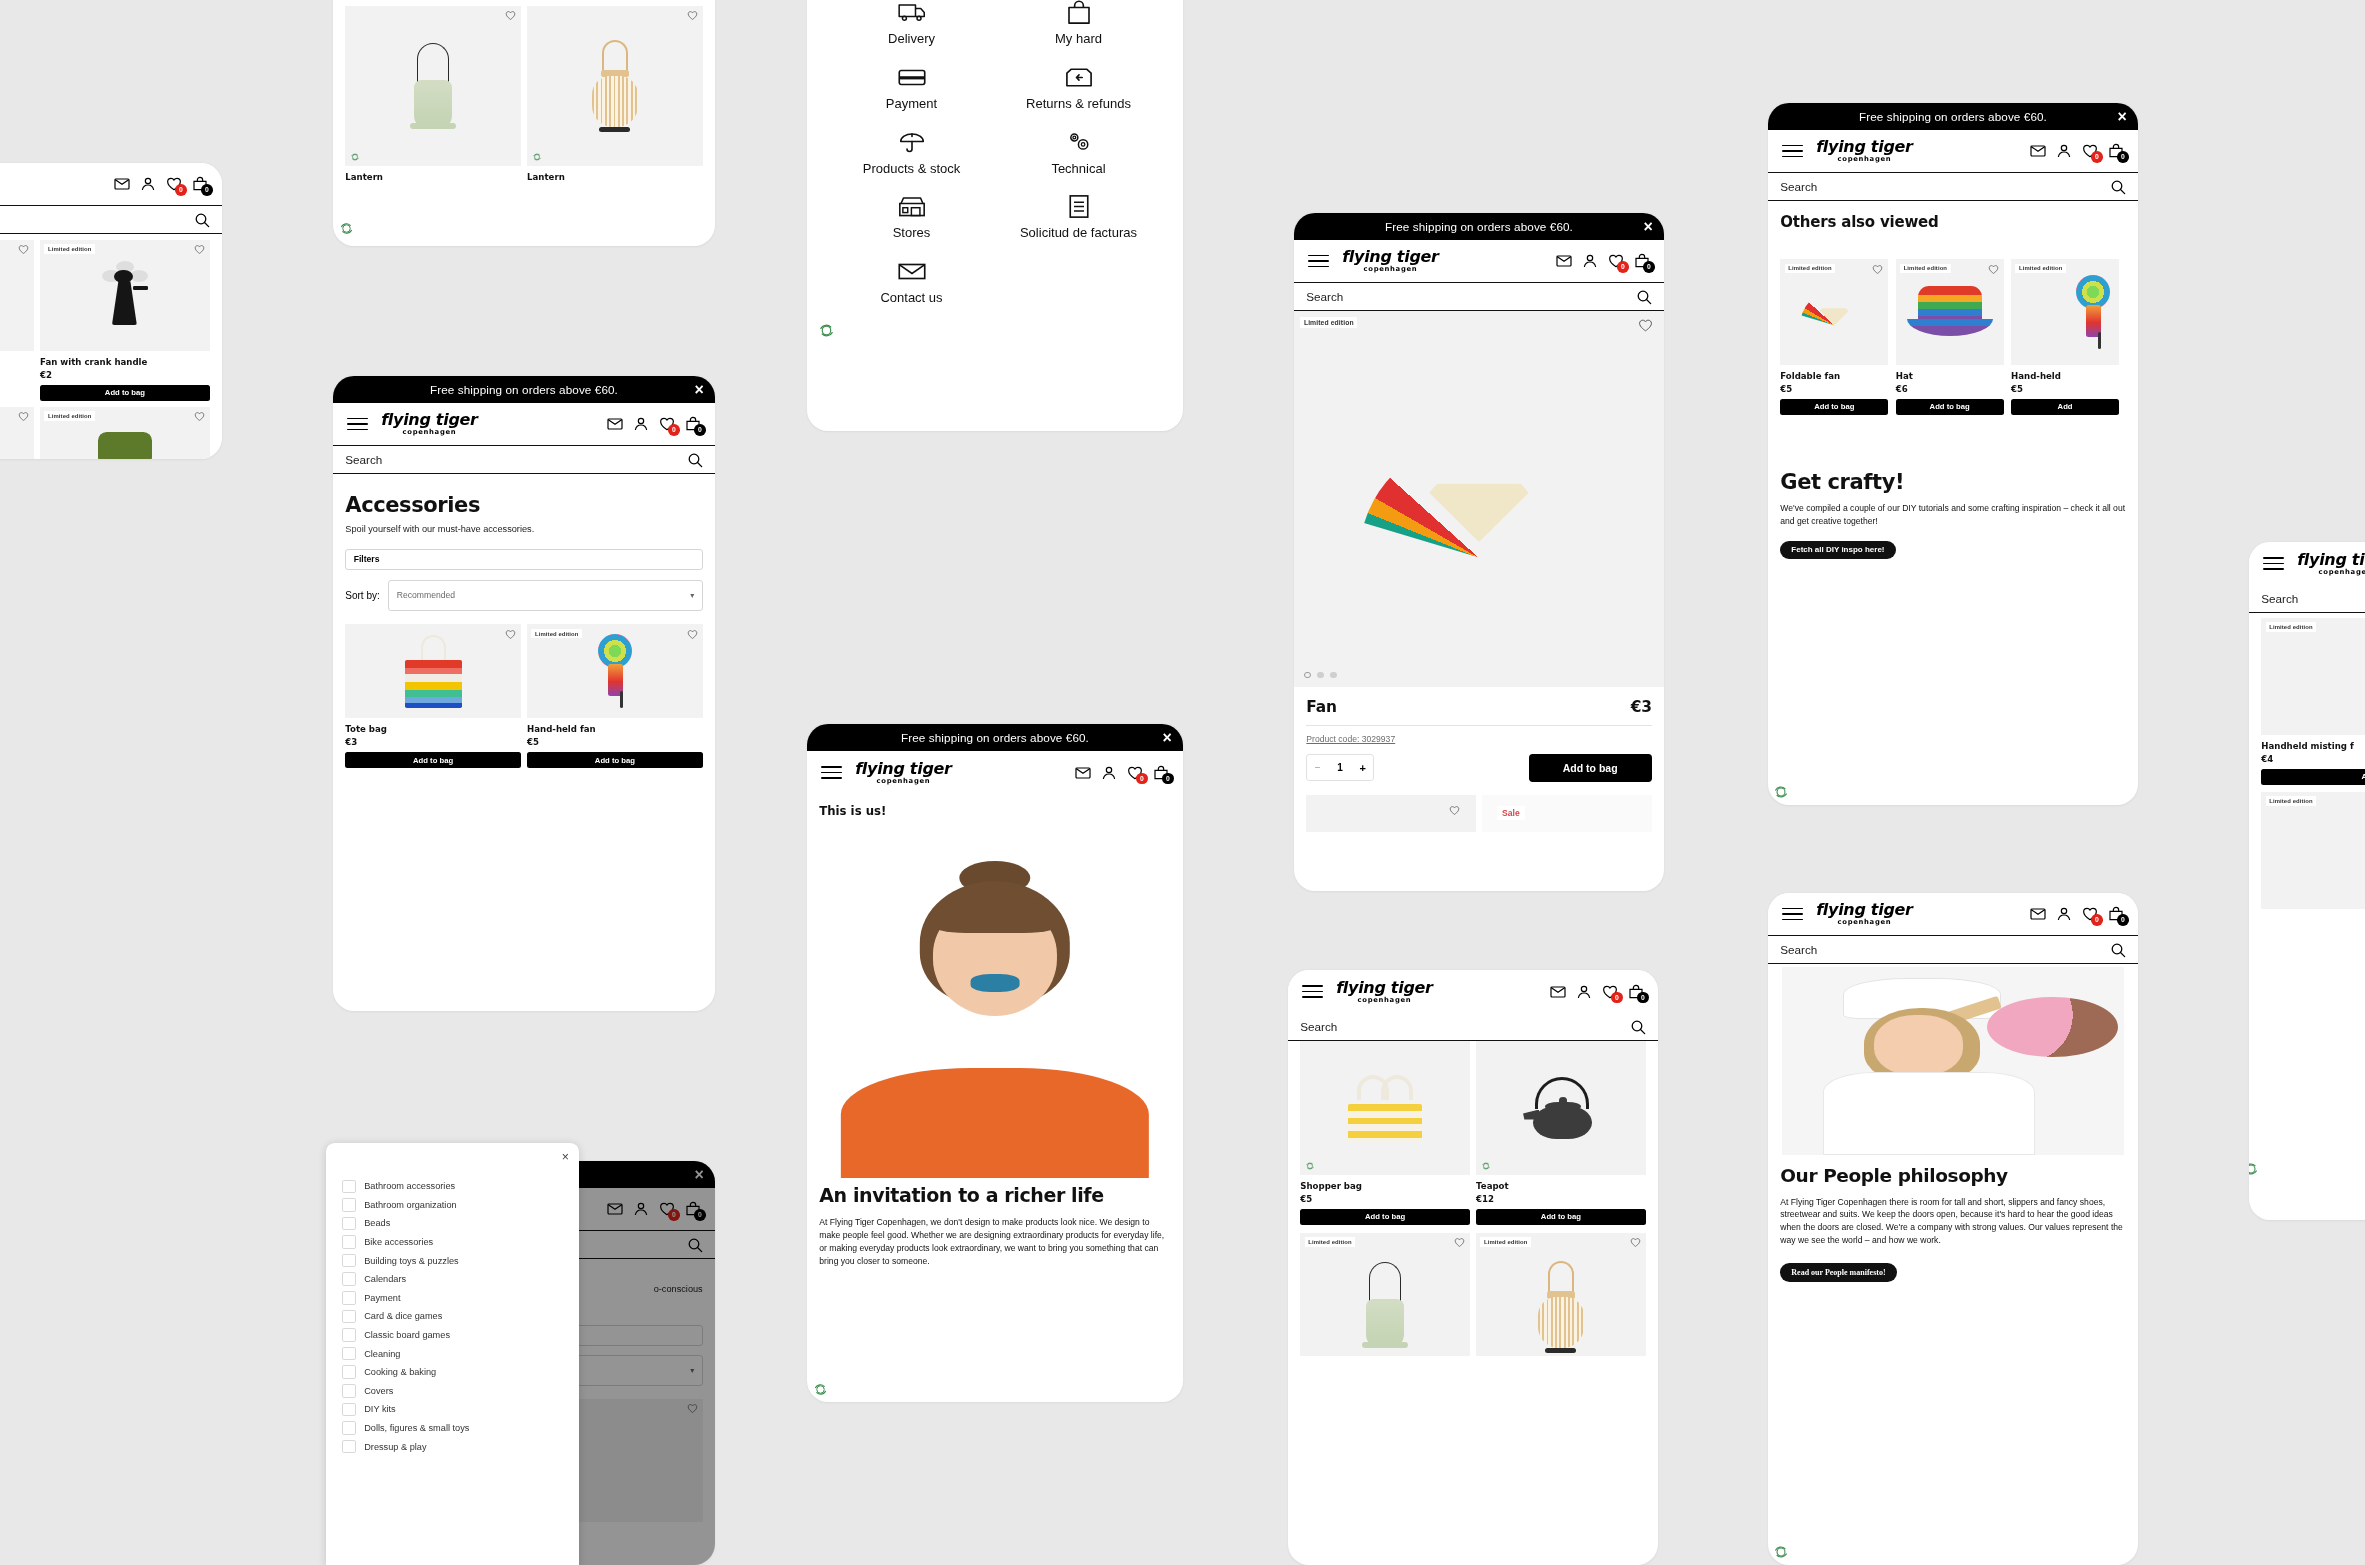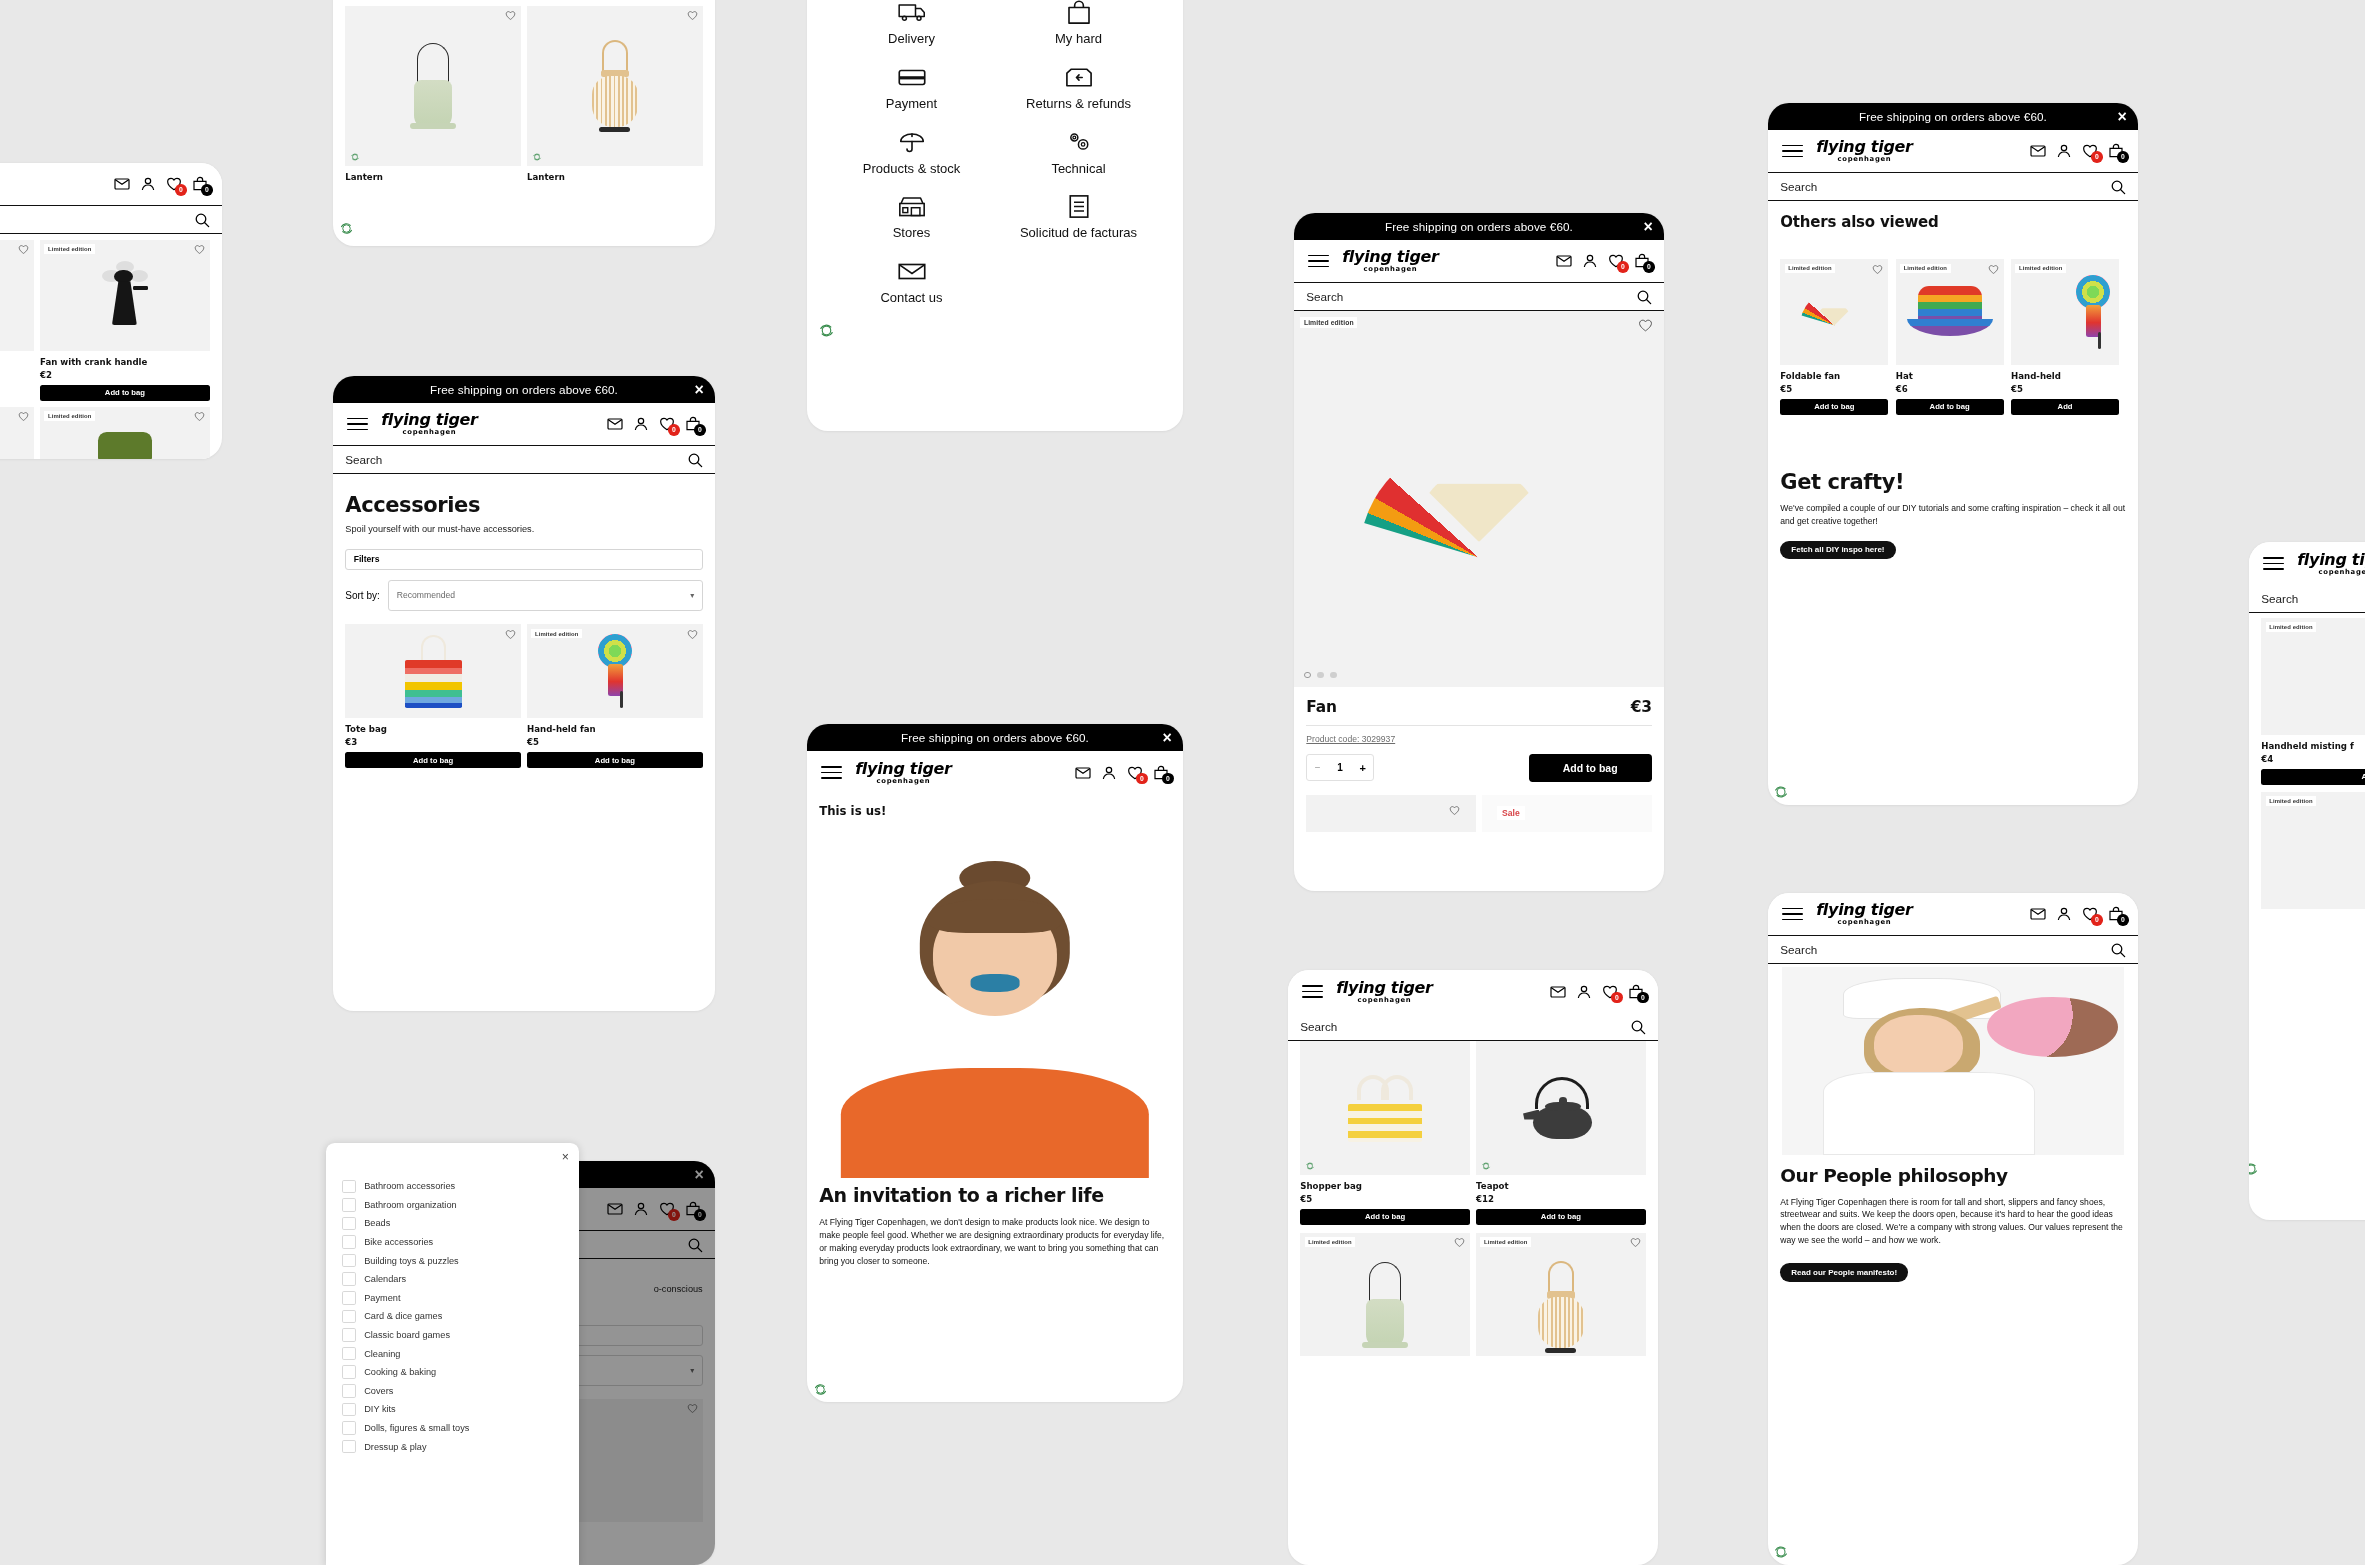--- a/index.html
+++ b/index.html
@@ -1322,21 +1322,21 @@
       <div class="stick"></div>
       <div class="hair2"></div>
       <div class="face2"></div>
       <div class="shirt"></div>
     </div>
   </div>
 
   <div class="pad" style="padding-top:10px;">
     <div class="h1" style="font-size:18.5px;">Our People philosophy</div>
     <div class="body" style="margin-top:10px;">At Flying Tiger Copenhagen there is room for tall and short, slippers and fancy shoes, streetwear and suits. We keep the doors open, because it's hard to hear the good ideas when the doors are closed. We're a company with strong values. Our values represent the way we see the world – and how we work.</div>
-    <div style="margin-top:16px;">
+    <div style="margin-top:16px;font-family:Liberation Serif, serif;">
       <span class="pill">Read our People manifesto!</span>
     </div>
   </div>
   <span class="eco" style="left:5px; bottom:5px; width:16px; height:16px;"><svg width="16" height="16" viewBox="0 0 26 26">
         <use href="#i-eco"></use>
       </svg></span>
 </div>
 
 <div class="panel" style="left:2249px; top:542px; width:265px; height:678px;">
   <div class="brandbar" style="border-bottom:none;">

